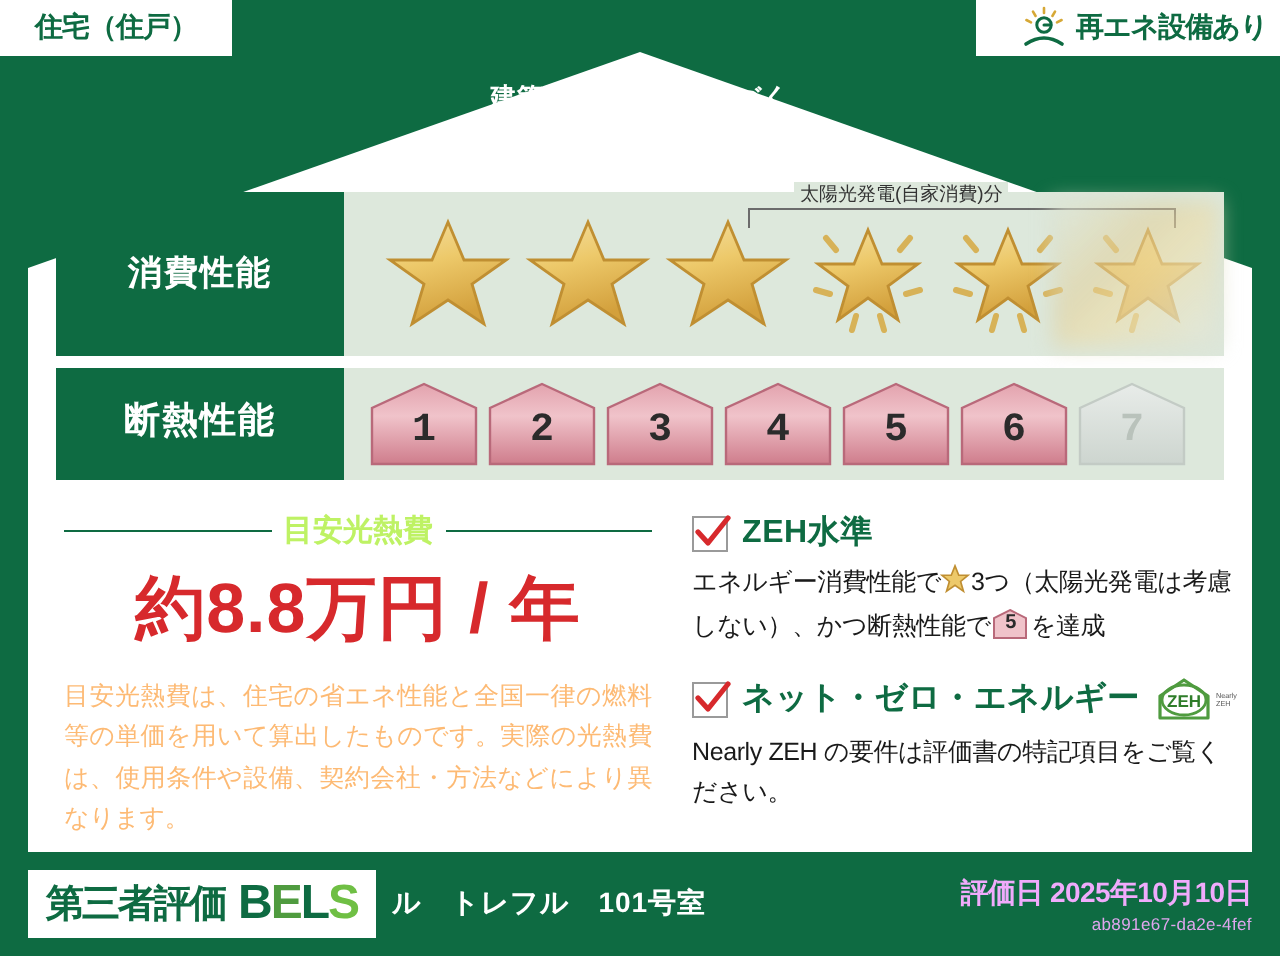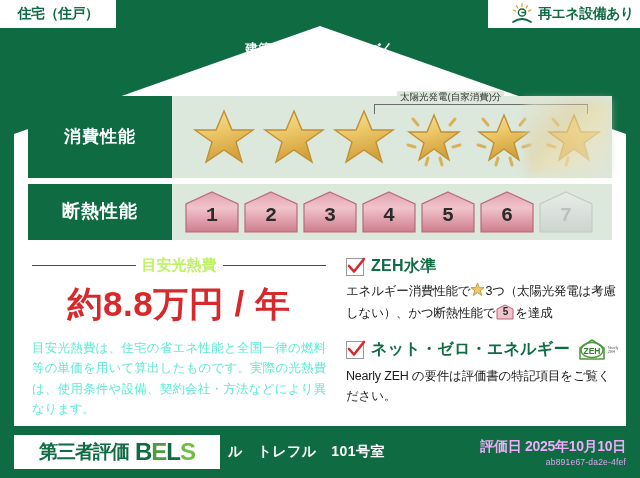--- a/index.html
+++ b/index.html
@@ -143,21 +143,21 @@
     color: #bef264; font-size: 15px; font-weight: bold;
     margin-bottom: 6px; white-space: nowrap;
   }
   .cost-head .rule { flex: 1; height: 1px; background: #0e6b42; }
   .cost-amount {
     text-align: center; color: #d7292c;
     font-size: 35px; font-weight: bold; letter-spacing: 0.5px;
     margin-bottom: 10px;
   }
   .cost-note {
-    font-size: 12.5px; color: #5eead4; line-height: 1.62;
+    font-size: 12.5px; color: #fdba74; line-height: 1.62;
     letter-spacing: -0.2px; text-align: justify;
   }
 
   .zeh-block { margin-bottom: 14px; }
   .zeh-head {
     display: flex; align-items: center; gap: 7px; margin-bottom: 4px;
   }
   .checkbox {
     width: 18px; height: 18px; flex: 0 0 18px;
     border: 1.5px solid #9a9a9a; background: #fff;
@@ -189,21 +189,21 @@
   .footer {
     position: absolute; left: 0; bottom: 0;
     width: 640px; height: 52px;
     background: #0e6b42;
     display: flex; align-items: center;
   }
   .bels-badge {
     margin-left: 14px;
     background: #fff; height: 34px;
     display: flex; align-items: center; gap: 6px;
-    padding: 0 25px;
+    padding: 0 9px;
   }
   .bels-text1 {
     font-size: 19px; font-weight: bold; color: #0e6b42;
     letter-spacing: -1px;
   }
   .bels-logo { display: flex; align-items: baseline; font-size: 24px; font-weight: bold; letter-spacing: -1px; }
   .bels-b { color: #0e6b42; }
   .bels-e { color: #4f9b3f; }
   .bels-l { color: #0e6b42; }
   .bels-s { color: #6fbf44; }

